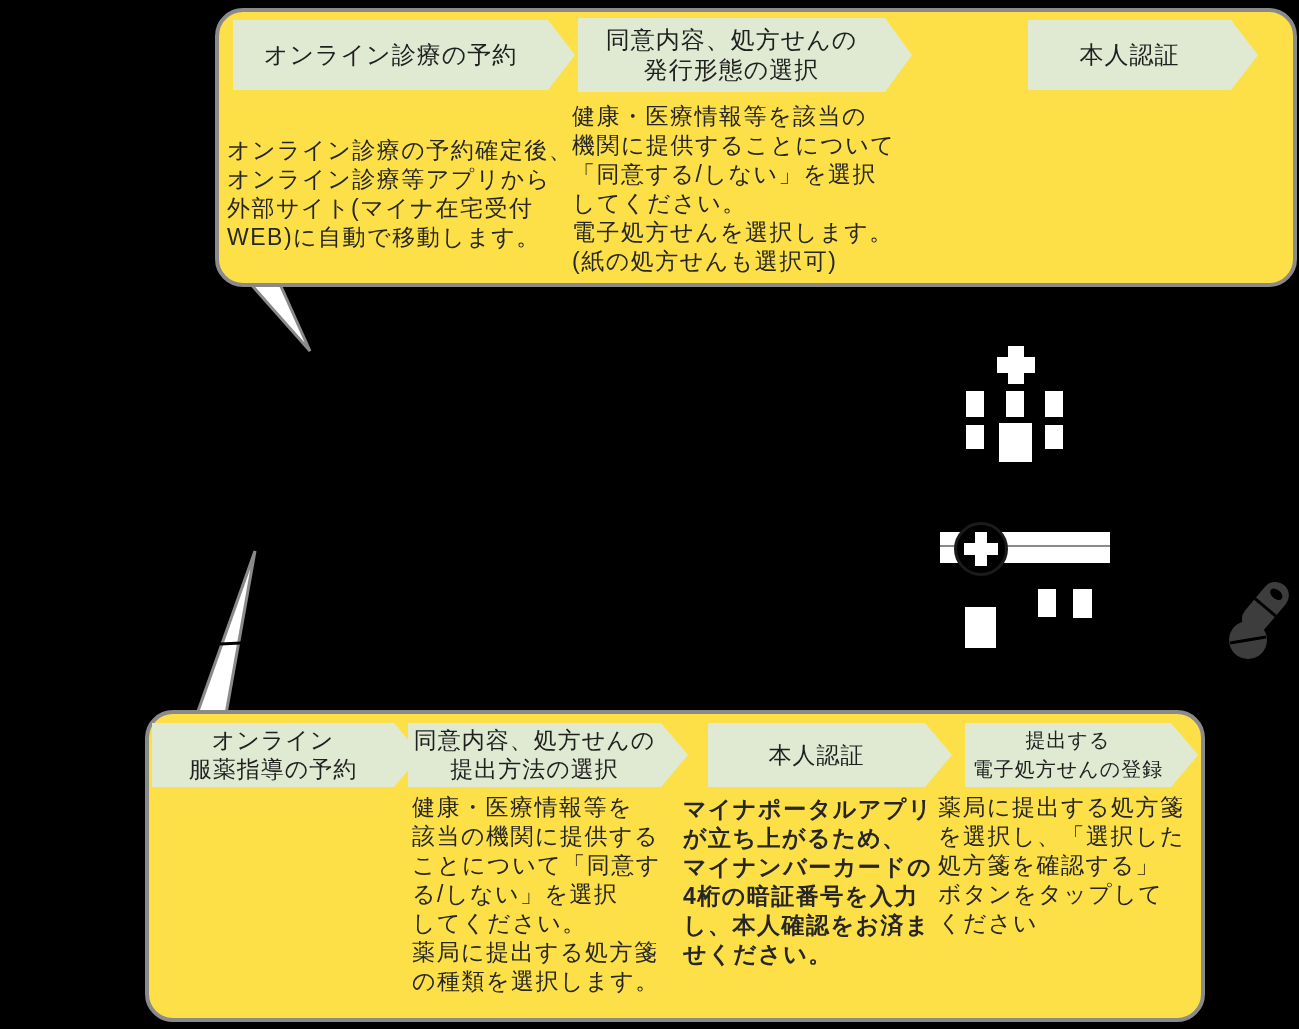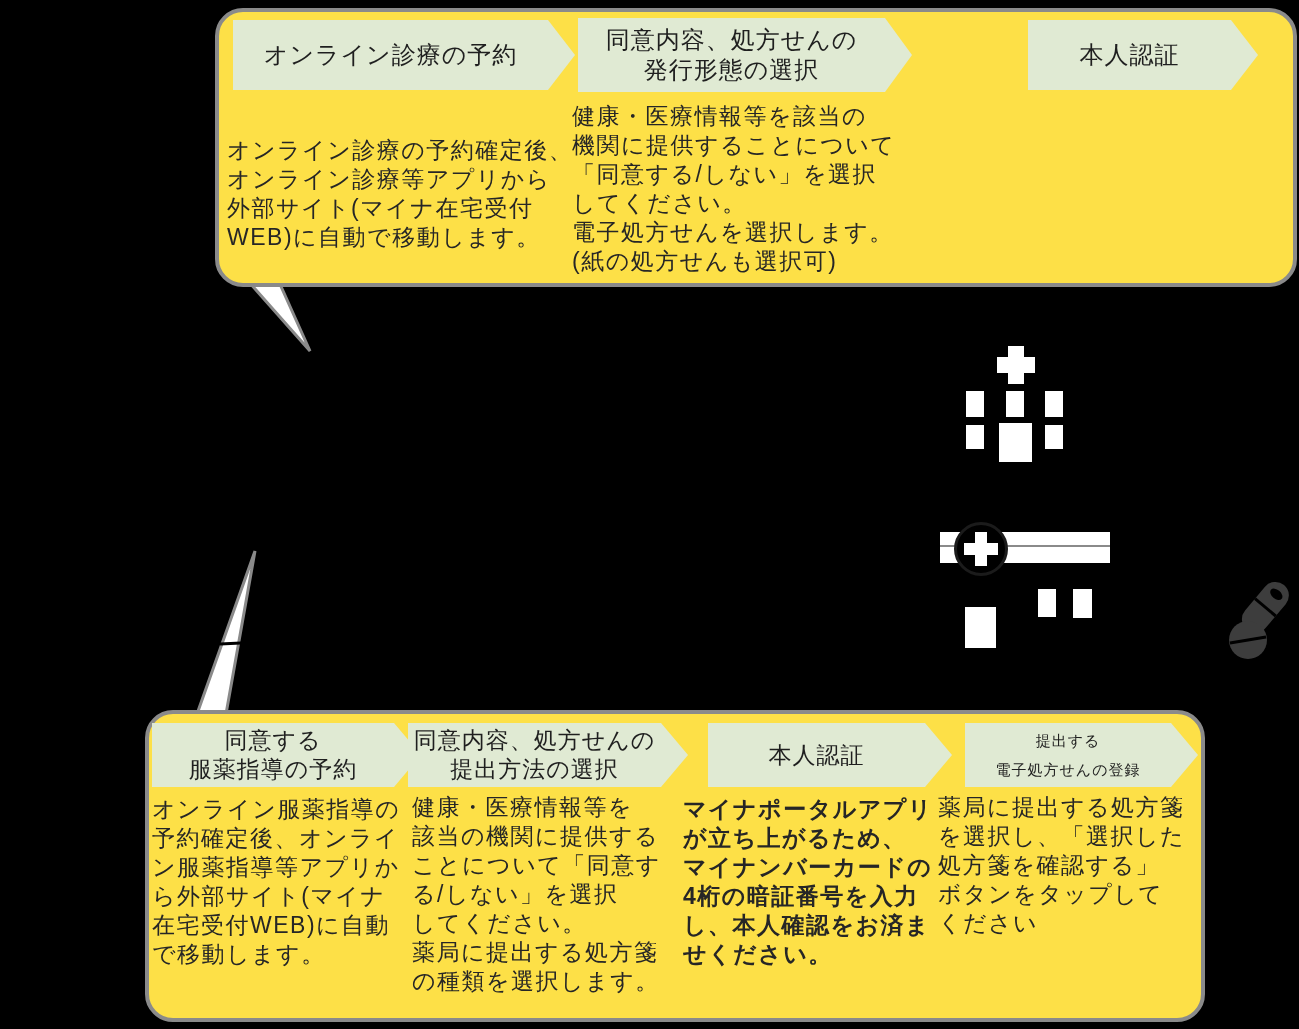--- a/index.html
+++ b/index.html
@@ -33,21 +33,21 @@
   .t-ch1{left:14px;top:8px;width:342px;height:70px;}
   .t-ch2{left:359px;top:6px;width:334px;height:74px;}
   .t-ch3{left:809px;top:8px;width:230px;height:70px;}
   .t-b1{left:8px;top:84px;width:358px;margin-top:40px;}
   .t-b2{left:353px;top:84px;width:348px;margin-top:6px;}
   .t-b3{left:701px;top:84px;width:372px;}
   
   .b-ch1{left:3px;top:9px;width:269px;height:64px;font-size:23px;line-height:29px;}
   .b-ch2{left:259px;top:9px;width:280px;height:64px;font-size:23px;line-height:29px;}
   .b-ch3{left:559px;top:9px;width:244px;height:64px;font-size:23px;line-height:29px;}
-  .b-ch4{left:816px;top:9px;width:233px;height:64px;font-size:15px;line-height:29px;align-items:center;}
+  .b-ch4{left:816px;top:9px;width:233px;height:64px;font-size:20px;line-height:29px;align-items:center;}
   .b-b1{left:3px;top:81px;width:258px;}
   .b-b2{left:263px;top:79px;width:268px;}
   .b-b3{left:534px;top:81px;width:258px;font-weight:bold;}
   .b-b4{left:789px;top:79px;width:264px;}
   
   .icon-part{position:absolute;background:var(--icon-white,#fff);}
   
   .ph-banner{position:absolute;left:940px;top:532px;width:170px;height:31px;background:var(--icon-white,#fff);}
   .ph-banner-line{position:absolute;left:0;top:13px;width:100%;height:2px;background:#8a8a8a;}
   .ph-circle{
@@ -121,40 +121,34 @@
     <div class="body-text t-b2">健康・医療情報等を該当の
 機関に提供することについて
 「同意する/しない」を選択
 してください。
 電子処方せんを選択します。
 (紙の処方せんも選択可)</div>
   </div>
 
   <div class="bubble bubble-bottom">
     <div class="chev b-ch1">
-      <span>同意する
+      <span>オンライン
 服薬指導の予約</span>
     </div>
     <div class="chev b-ch2">
       <span>同意内容、処方せんの
 提出方法の選択</span>
     </div>
     <div class="chev b-ch3">
       <span>本人認証</span>
     </div>
     <div class="chev b-ch4">
       <span>提出する
 電子処方せんの登録</span>
     </div>
-    <div class="body-text b-b1">オンライン服薬指導の
-予約確定後、オンライ
-ン服薬指導等アプリか
-ら外部サイト(マイナ
-在宅受付WEB)に自動
-で移動します。</div>
     <div class="body-text b-b2">健康・医療情報等を
 該当の機関に提供する
 ことについて「同意す
 る/しない」を選択
 してください。
 薬局に提出する処方箋
 の種類を選択します。</div>
     <div class="body-text b-b3">マイナポータルアプリ
 が立ち上がるため、
 マイナンバーカードの

